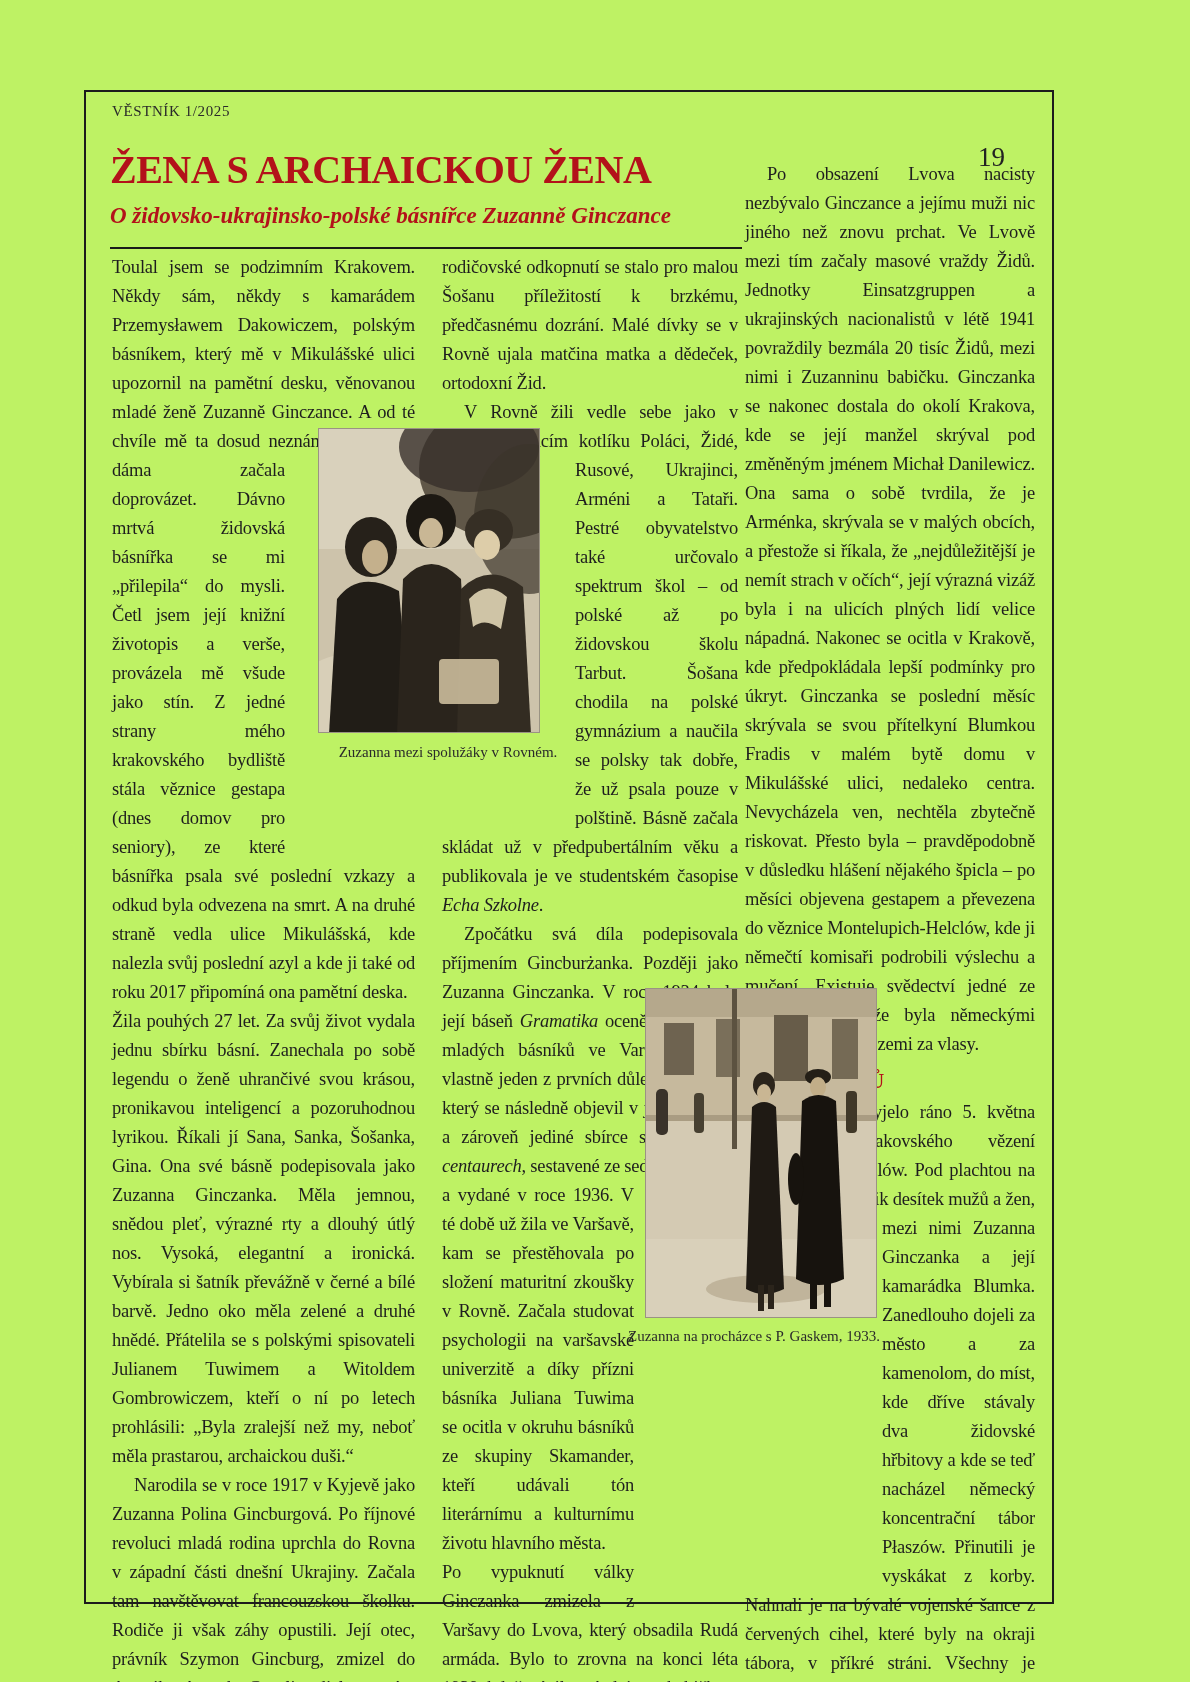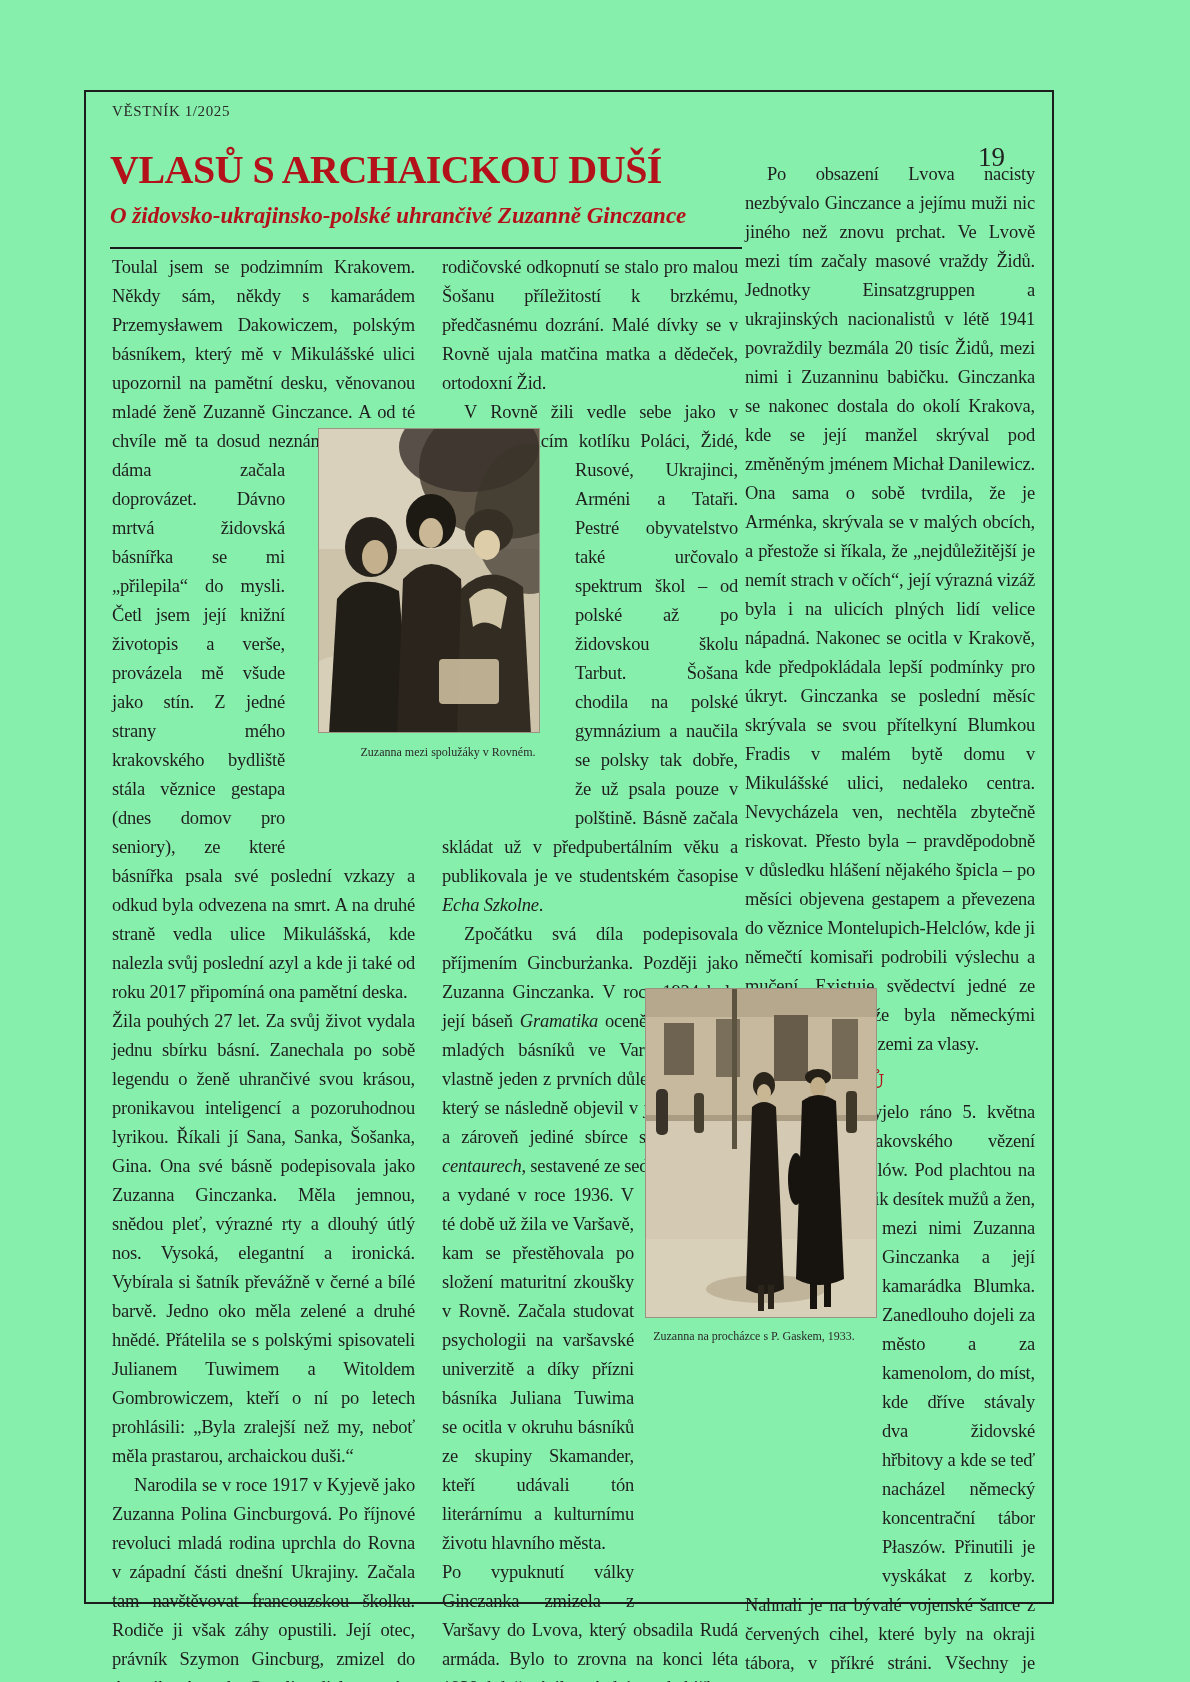--- a/index.html
+++ b/index.html
@@ -1,19 +1,19 @@
 <!DOCTYPE html>
 <html style="--accent: #b3121a;"><head>
 <meta charset="utf-8">
 <style>
   :root { --accent:#b3121a; --ink:#1e1e1e; }
   html,body { margin:0; padding:0; background:#fcfcfa; }
   .page {
     position:relative; width:1190px; height:1682px;
-    background:#86efac; overflow:hidden;
+    background:#bef264; overflow:hidden;
     font-family:"Liberation Serif", serif; color:var(--ink);
   }
   .frame {
     position:absolute; left:84px; top:90px; width:970px; height:1514px;
     border:2px solid #1c1c1c; box-sizing:border-box; pointer-events:none;
   }
   .masthead {
     position:absolute; left:112px; top:103px;
     font-size:15px; letter-spacing:0.6px; color:#2a2a2a;
   }
@@ -55,36 +55,36 @@
   .sp-r2 { width:104px; height:425px; }
   .sp-l2 { width:137px; height:377px; }
   .photo {
     position:absolute; border:1px solid #9a9383; box-sizing:border-box;
     background:#cdc3ab; overflow:hidden;
   }
   .photo svg { display:block; }
   .photo1 { left:318px; top:428px; width:222px; height:305px; }
   .photo2 { left:645px; top:988px; width:232px; height:330px; }
   .caption {
-    position:absolute; text-align:center; font-size:12px; line-height:20px; color:#2a2a2a;
+    position:absolute; text-align:center; font-size:15px; line-height:20px; color:#2a2a2a;
   }
   .caption1 { left:303px; top:742px; width:290px; }
   .caption2 { left:624px; top:1326px; width:260px; }
 </style>
 </head>
 <body>
 
 <div class="page">
   <div class="frame"></div>
 
   <div class="masthead">VĚSTNÍK 1/2025</div>
   <div class="folio">19</div>
 
-  <h1 class="title">VLASŮ S ARCHAICKOU DUŠÍ</h1>
-  <h2 class="subtitle">O židovsko-ukrajinsko-polské uhrančivé Zuzanně Ginczance</h2>
+  <h1 class="title">ŽENA S ARCHAICKOU ŽENA</h1>
+  <h2 class="subtitle">O židovsko-ukrajinsko-polské básnířce Zuzanně Ginczance</h2>
   <div class="rule"></div>
 
   <div class="col col1">
     <p><span>Toulal jsem se podzimním Krakovem. Někdy sám, někdy s kamarádem Przemysławem Dakowiczem, polským básníkem, který mě v Mikulášské ulici upozornil na pamětní desku, věnovanou mladé ženě Zuzanně Ginczance. A od té chvíle mě ta dosud neznámá a tajemná </span><span class="sp sp-r sp-r1"></span><span>dáma začala doprovázet. Dávno mrtvá židovská básnířka se mi „přilepila“ do mysli. Četl jsem její knižní životopis a verše, provázela mě všude jako stín. Z jedné strany mého krakovského bydliště stála věznice gestapa (dnes domov pro seniory), ze které básnířka psala své poslední vzkazy a odkud byla odvezena na smrt. A na druhé straně vedla ulice Mikulášská, kde nalezla svůj poslední azyl a kde ji také od roku 2017 připomíná ona pamětní deska.</span></p>
     <p>Žila pouhých 27 let. Za svůj život vydala jednu sbírku básní. Zanechala po sobě legendu o ženě uhrančivé svou krásou, pronikavou inteligencí a pozoruhodnou lyrikou. Říkali jí Sana, Sanka, Šošanka, Gina. Ona své básně podepisovala jako Zuzanna Ginczanka. Měla jemnou, snědou pleť, výrazné rty a dlouhý útlý nos. Vysoká, elegantní a ironická. Vybírala si šatník převážně v černé a bílé barvě. Jedno oko měla zelené a druhé hnědé. Přátelila se s polskými spisovateli Julianem Tuwimem a Witoldem Gombrowiczem, kteří o ní po letech prohlásili: „Byla zralejší než my, neboť měla prastarou, archaickou duši.“</p>
     <p class="ind">Narodila se v roce 1917 v Kyjevě jako Zuzanna Polina Gincburgová. Po říjnové revoluci mladá rodina uprchla do Rovna v západní části dnešní Ukrajiny. Začala tam navštěvovat francouzskou školku. Rodiče ji však záhy opustili. Její otec, právník Szymon Gincburg, zmizel do Ameriky. A matka Cecylia odjela se svým novým manželem, českým pivovarníkem Walterem Rothem (pracoval v pivovaře Václava Zemana v haličském Lucku jako sládek), do španělské Pamplony. Ač nesmírně krušná situace, toto</p>
   </div>
 
   <div class="col col2">
     <p>rodičovské odkopnutí se stalo pro malou Šošanu příležitostí k brzkému, předčasnému dozrání. Malé dívky se v Rovně ujala matčina matka a dědeček, ortodoxní Žid.</p>

